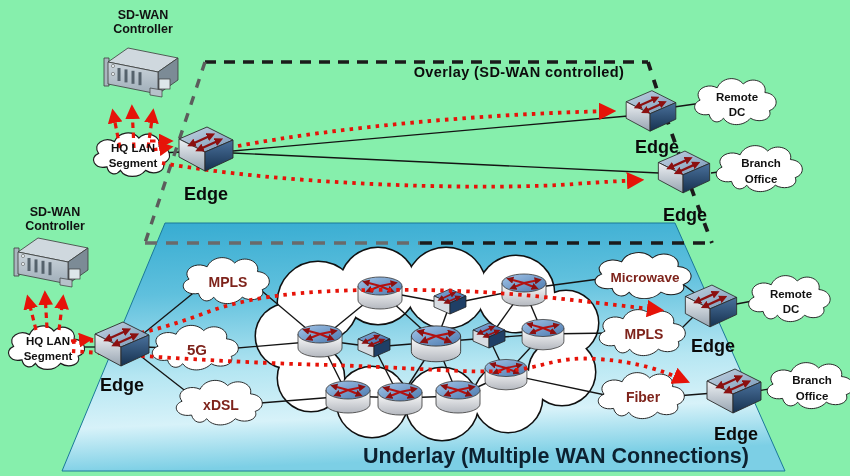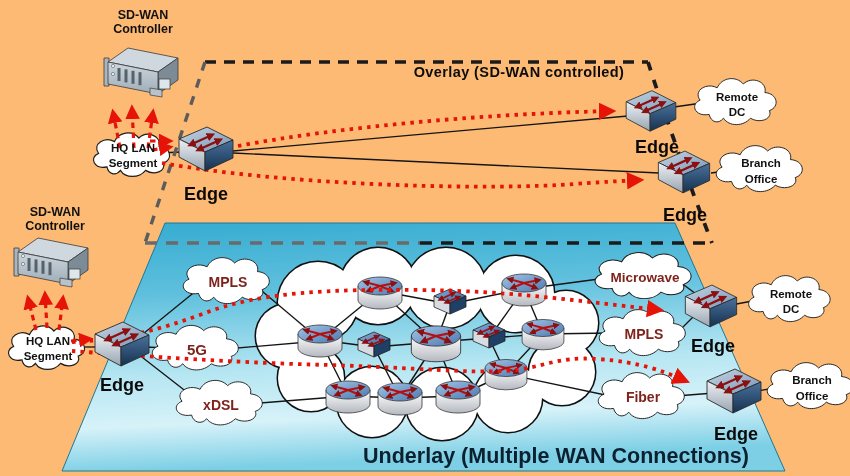--- a/index.html
+++ b/index.html
@@ -3,21 +3,21 @@
 <meta charset="utf-8">
 <style>
   :root{
     --red:#e61309;
     --darkred:#8c1010;
     --maroon:#7e231b;
     --ink:#141414;
     --underlay-title:#0c2130;
   }
   html,body{margin:0;padding:0;background:#ffffff;}
-  .stage{position:relative;width:850px;height:476px;overflow:hidden;background:#fdba74;
+  .stage{position:relative;width:850px;height:476px;overflow:hidden;background:#86efac;
          font-family:"Liberation Sans", sans-serif;}
   svg text{font-family:"Liberation Sans", sans-serif;}
   .cloud-label{fill:var(--maroon);font-weight:bold;}
   .site-label{fill:#111;font-weight:bold;}
   .edge-label{fill:#0a0a0a;font-weight:bold;font-size:18px;}
   .ctl-label{fill:#111;font-weight:bold;font-size:12.5px;}
   .mesh{stroke:var(--ink);stroke-width:1.4;}
   .wire{stroke:var(--ink);stroke-width:1.3;}
   .redpath{stroke:var(--red);stroke-width:3.8;fill:none;stroke-dasharray:3.5 5.2;}
   .fan{stroke:var(--red);stroke-width:3.2;fill:none;stroke-dasharray:5.5 4.5;}

